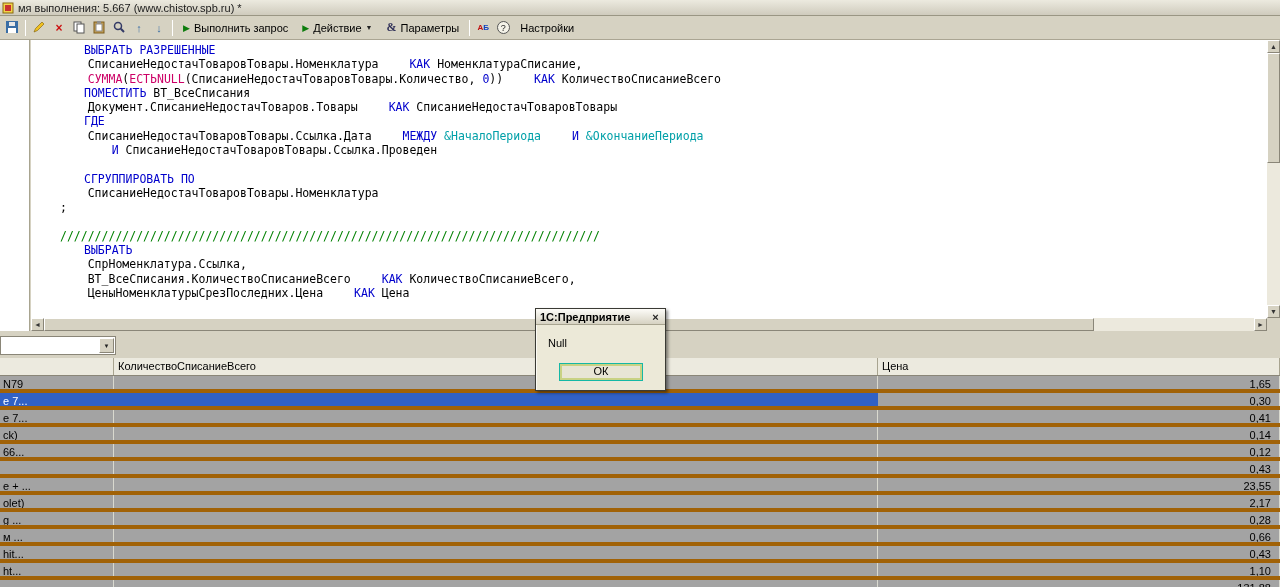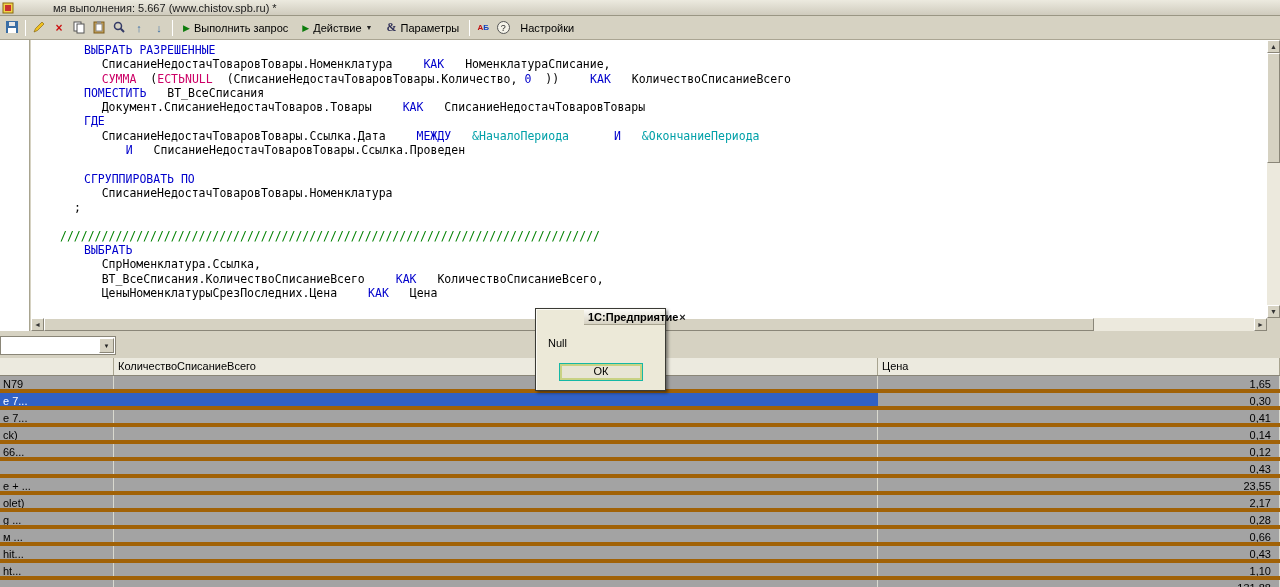--- a/index.html
+++ b/index.html
@@ -2,21 +2,21 @@
 <html><head>
 <meta charset="utf-8">
 <style>
   * { margin:0; padding:0; box-sizing:border-box; }
   html,body { width:1280px; height:587px; overflow:hidden; }
   body { position:relative; font-family:"Liberation Sans",sans-serif; font-size:11px; background:#d6d2c2; color:#000; }
 
   
   .titlebar { position:absolute; left:0; top:0; width:1280px; height:16px;
     background:linear-gradient(#eceadf,#cfcbbd); border-bottom:1px solid #9a9684;
-    display:flex; align-items:center; padding-left:2px;gap:35px; }
+    display:flex; align-items:center; padding-left:2px; }
   .app-icon { width:12px; height:12px; margin-right:4px; display:inline-block; }
   .title-text { font-size:11px; color:#1a1a1a; white-space:nowrap; }
 
   
   .toolbar { position:absolute; left:0; top:16px; width:1280px; height:24px; background:#d6d2c2;
     border-bottom:1px solid #aaa593; display:flex; align-items:center; padding-left:2px; }
   .tbtn { height:20px; min-width:20px; display:flex; align-items:center; justify-content:center;
     border:1px solid transparent; }
   .tbtn-text { display:flex; align-items:center; gap:4px; padding:0 6px; height:20px; white-space:nowrap; }
   .tsep { width:1px; height:16px; background:#a8a490; border-right:1px solid #fff; margin:0 3px; }
@@ -35,21 +35,21 @@
     border-right:1px solid #a8a490; }
   .editor { position:absolute; left:31px; top:40px; width:1236px; height:278px; background:#fff;
     overflow:hidden; font-family:"DejaVu Sans Mono","Liberation Mono",monospace;
     font-size:11.5px; line-height:14.3px; padding:3px 0 0 29px; }
   .code-line { white-space:pre; height:14.3px; }
   .tok-k { color:#0000cc;padding-left:24px; }
   .tok-f { color:#cc0066; }
   .tok-n { color:#0000cc; }
   .tok-p { color:#00a0a8; }
   .tok-c { color:#008000; }
-  .tok-t { color:#000;margin-left:14px; }
+  .tok-t { color:#000; }
 
   
   .sb-btn { background:#d6d2c2; border:1px solid; border-color:#fff #8a8678 #8a8678 #fff;
     display:flex; align-items:center; justify-content:center; font-size:7px; color:#333; }
   .vsb { position:absolute; left:1267px; top:40px; width:13px; height:278px; background:#ece9dd; }
   .vsb .sb-btn { width:13px; height:13px; }
   .vsb-thumb { position:absolute; left:0; top:13px; width:13px; height:110px; background:#d6d2c2;
     border:1px solid; border-color:#fff #8a8678 #8a8678 #fff; }
   .hsb { position:absolute; left:31px; top:318px; width:1236px; height:13px; background:#ece9dd; }
   .hsb .sb-btn { width:13px; height:13px; position:absolute; top:0; }
@@ -74,21 +74,21 @@
   .grid-row { display:flex; height:17px; border-bottom:4px solid #a16207; background:#a3a3a3; }
   .gcell { white-space:nowrap; overflow:hidden; padding:2px 3px; border-right:1px solid #d9d9cf; }
   .gc-1 { width:114px; } .gc-2 { width:764px; } .gc-3 { flex:1; text-align:right; padding-right:8px; }
   .grid-row.selected .gc-1, .grid-row.selected .gc-2 { background:#3161c5; color:#fff;
     border-right-color:#3161c5; }
 
   
   .dialog { position:absolute; left:535px; top:308px; width:131px; height:83px; background:#ece9d8;
     border:1px solid #3a3a34; box-shadow:2px 2px 3px rgba(0,0,0,0.45), inset 1px 1px 0 #fbfaf4; }
   .dialog-title { height:16px; background:linear-gradient(#fdfcf8,#d6d2c2); border-bottom:1px solid #a8a490;
-    display:flex; align-items:center; padding:0 2px 0 4px; font-weight:bold; font-size:11px;margin-left:48px; }
+    display:flex; align-items:center; padding:0 2px 0 4px; font-weight:bold; font-size:11px; }
   .dialog-close { margin-left:auto; width:15px; height:13px; display:flex; align-items:center;
     justify-content:center; font-size:11px; font-weight:bold; color:#222;
     border:1px solid transparent; }
   .dialog-msg { position:absolute; left:12px; top:28px; font-size:11px; color:#000; }
   .dialog-ok { position:absolute; left:23px; top:54px; width:84px; height:18px; background:#e8e5d5;
     border:1px solid #14b8a6; box-shadow:inset 0 0 0 2px #c9d284; font-size:11px; text-align:center;
     line-height:15px; color:#000; }
 </style>
 </head>
 <body>

